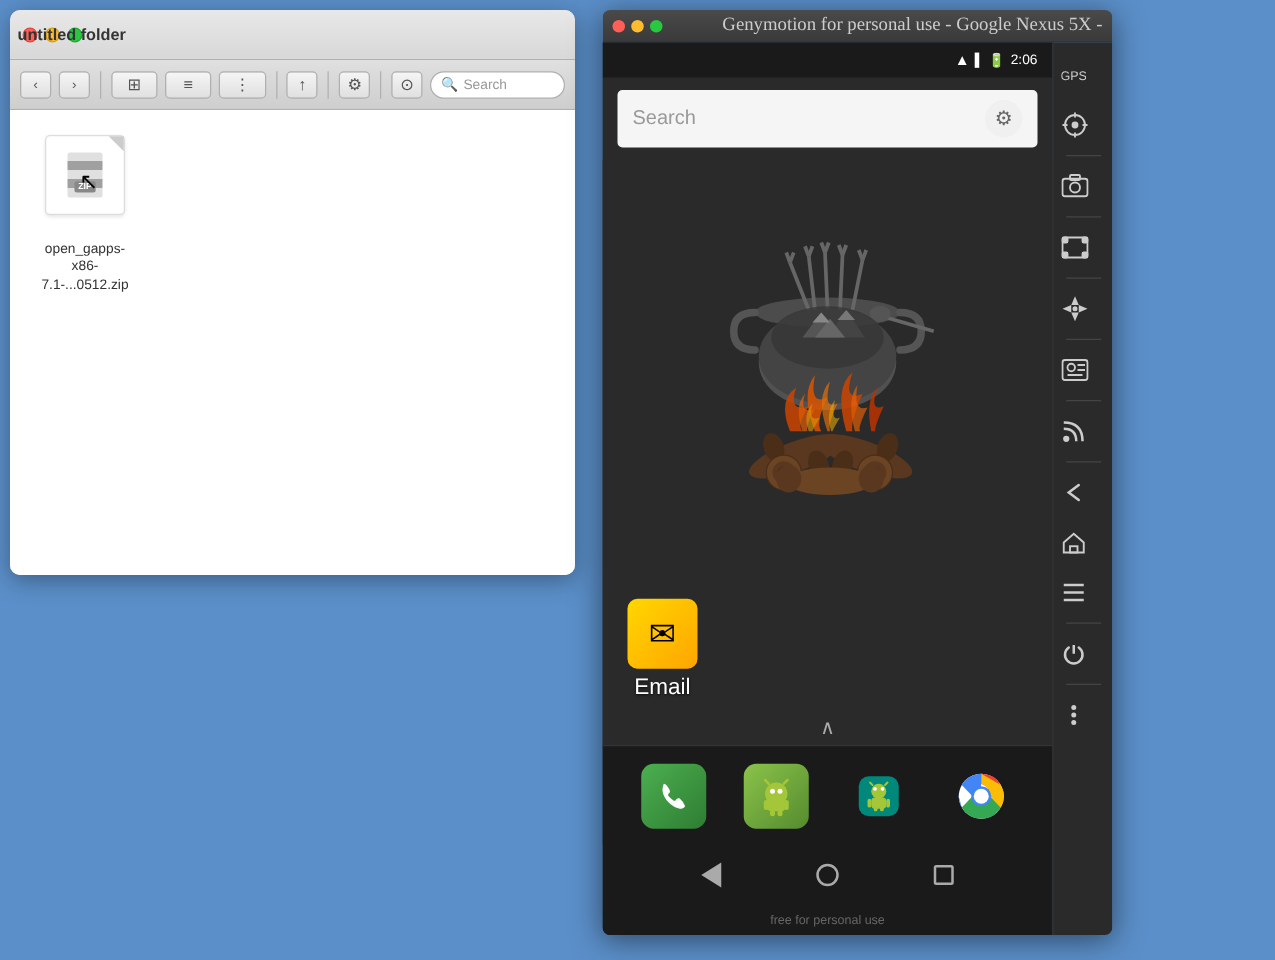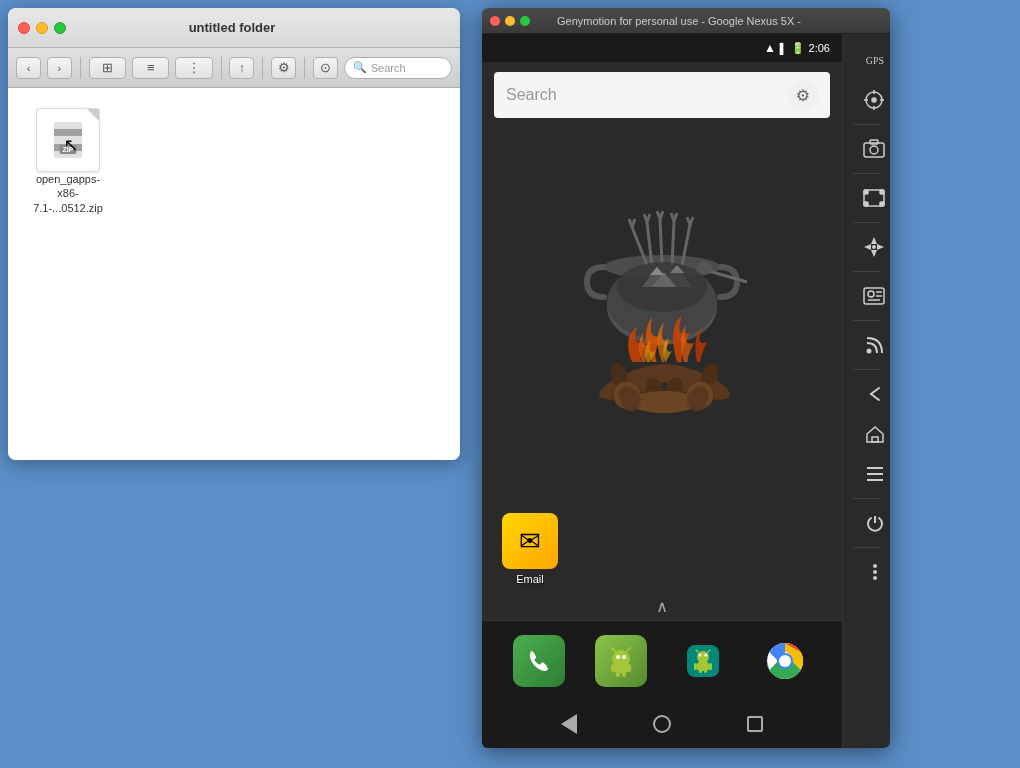--- a/index.html
+++ b/index.html
@@ -51,21 +51,20 @@
       border-radius: 50%;
       cursor: pointer;
     }
 
     .traffic-light.close { background: #ff5f57; border: 1px solid #e0443e; }
     .traffic-light.minimize { background: #febc2e; border: 1px solid #d4a017; }
     .traffic-light.maximize { background: #28c840; border: 1px solid #1aab2e; }
 
     .finder-title {
       flex: 1;
-      text-align: center;
       font-size: 13px;
       font-weight: 600;
       color: #333;
       margin-left: -60px;
     }
 
     .finder-toolbar {
       height: 40px;
       background: linear-gradient(#e0e0e0, #cecece);
       border-bottom: 1px solid #b0b0b0;
@@ -202,21 +201,21 @@
       font-size: 18px;
       line-height: 1;
       pointer-events: none;
       color: #000;
     }
 
     .file-name {
       font-size: 11px;
       color: #333;
       text-align: center;
-      margin-top: 0;
+      margin-top: 20px;
       line-height: 1.3;
       word-break: break-word;
     }
 
     
     .genymotion-window {
       position: absolute;
       top: 8px;
       left: 482px;
       width: 408px;
@@ -238,24 +237,25 @@
       border-bottom: 1px solid #222;
       display: flex;
       align-items: center;
       padding: 0 8px;
       gap: 6px;
       z-index: 10;
     }
 
     .gen-title {
       flex: 1;
-      text-align: center;
-      font-size: 11px;
+      text-align: right;
+      font-size: 15px;
       color: #ccc;
       margin-left: -60px;
+      font-family: Liberation Serif, serif;
     }
 
     .gen-traffic-lights {
       display: flex;
       gap: 5px;
     }
 
     .gen-traffic-light {
       width: 10px;
       height: 10px;
@@ -393,21 +393,21 @@
 
     .email-icon-bg {
       background: linear-gradient(135deg, #ffd700, #ffa500);
     }
 
     .gallery-icon-bg {
       background: linear-gradient(135deg, #ff6ec7, #c084fc, #60a5fa);
     }
 
     .app-icon-label {
-      font-size: 11px;
+      font-size: 18px;
       color: #fff;
       text-shadow: 0 1px 2px rgba(0,0,0,0.8);
     }
 
     .android-chevron-row {
       display: flex;
       justify-content: center;
       padding: 4px 0;
       flex-shrink: 0;
     }
@@ -499,26 +499,25 @@
       padding: 8px 0;
       gap: 4px;
       border-left: 1px solid #333;
     }
 
     .panel-btn {
       width: 36px;
       height: 36px;
       display: flex;
       align-items: center;
-      justify-content: flex-end;
+      justify-content: flex-start;
       cursor: pointer;
       border-radius: 4px;
       color: #c4b5fd;
       font-size: 16px;
-      font-family: Liberation Serif, serif;
     }
 
     .panel-separator {
       width: 28px;
       height: 1px;
       background: #444;
       margin: 2px 0;
     }
   </style>
 </head>
@@ -756,20 +755,23 @@
         <div class="nav-triangle"></div>
       </div>
       <div class="nav-btn">
         <div class="nav-circle"></div>
       </div>
       <div class="nav-btn">
         <div class="nav-square"></div>
       </div>
     </div>
 
+    <div style="height:24px; background:#1a1a1a; display:flex; align-items:center; justify-content:center;">
+      <span style="font-size:10px; color:#666;">free for personal use</span>
+    </div>
   </div>
 
   <div class="genymotion-panel">
 
     <div class="panel-btn" title="GPS">
       <svg width="20" height="20" viewBox="0 0 20 20" fill="#ccc">
         <text x="10" y="14" text-anchor="middle" font-size="10" fill="#ccc">GPS</text>
       </svg>
     </div>
     <div class="panel-btn">

